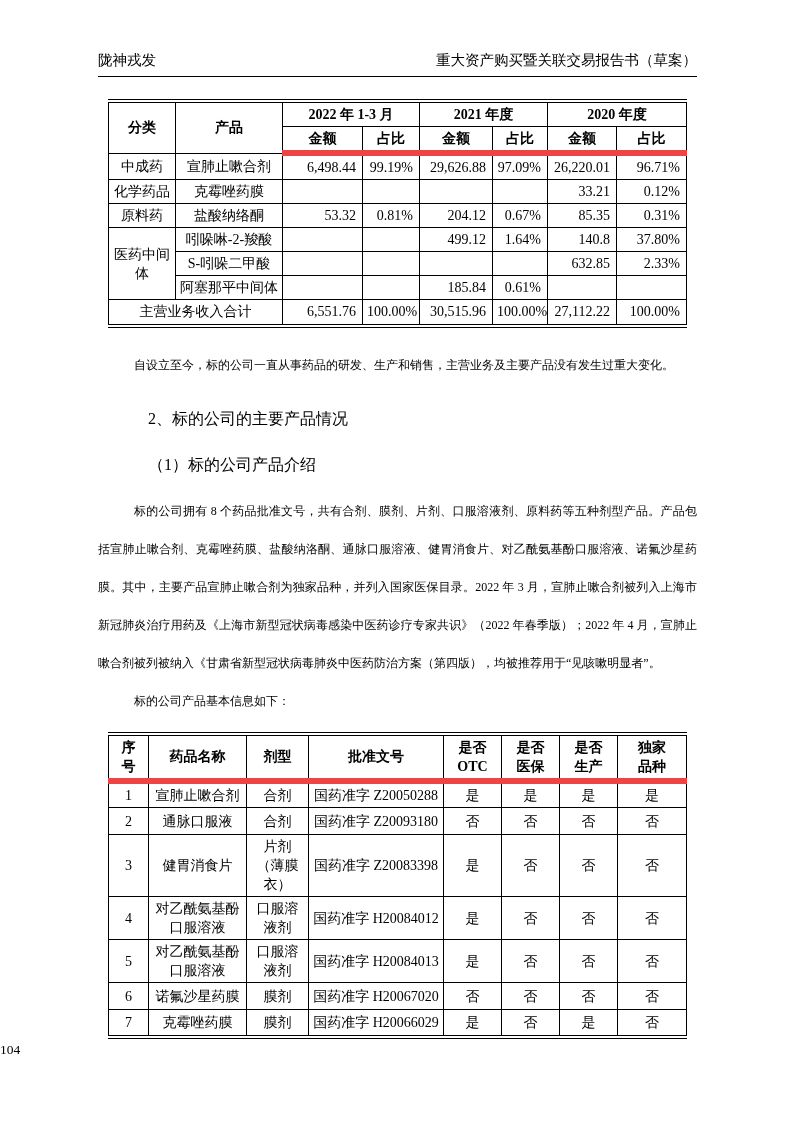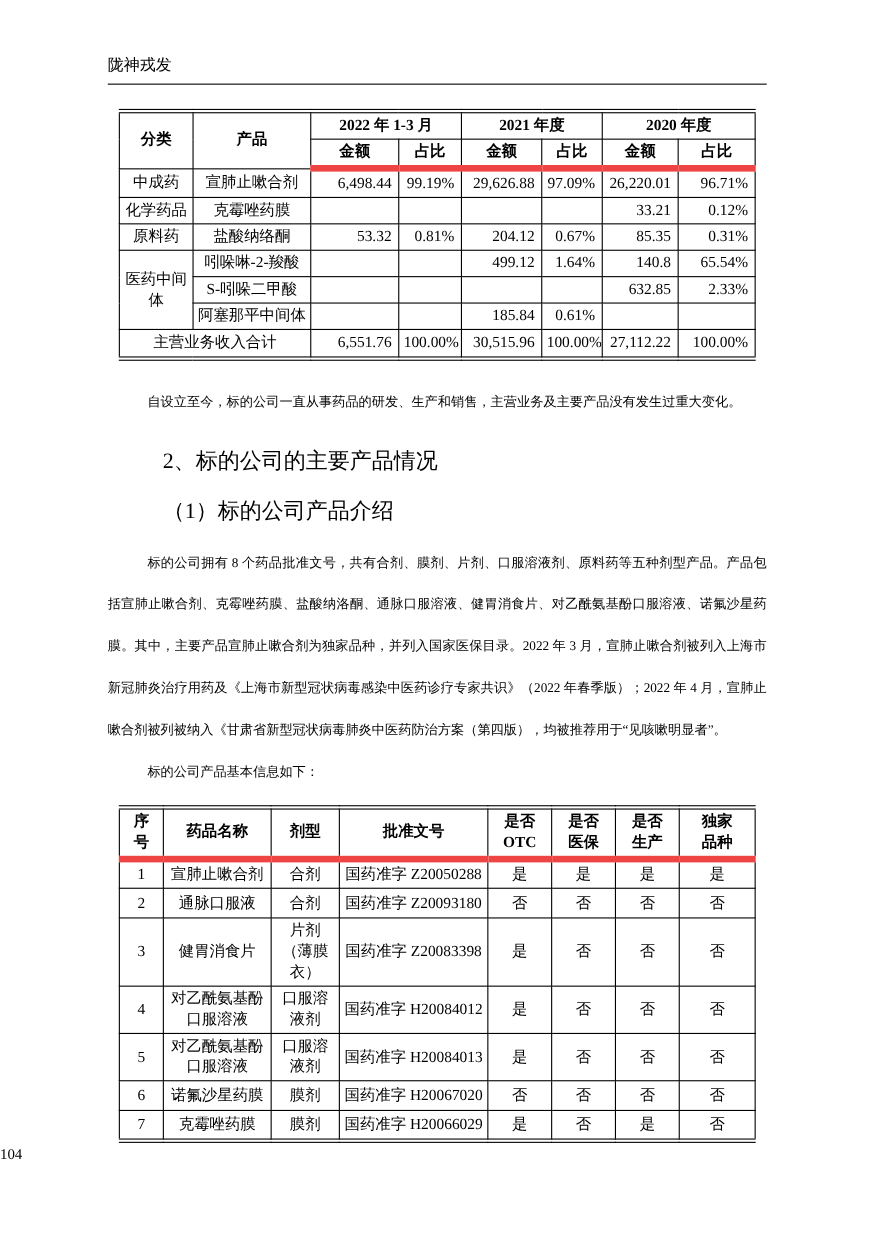--- a/index.html
+++ b/index.html
@@ -44,33 +44,34 @@
   .t1 td.num { text-align: right; padding-right: 6px; }
   .t1 tr.total td { font-weight: normal; height: 26px; }
   .t2 thead th { height: 46px; }
   .t2 tbody td { height: 27px; }
   
   .para {
     font-size: 12px; line-height: 38px;
     text-align: justify;
     text-indent: 36px;
   }
-  .hnum { font-size: 20px; line-height: 38px; text-indent: 50px; }
+  .hnum { font-size: 16px; line-height: 38px; text-indent: 50px; }
   .footer {
     position: absolute; left: 0; right: 0; bottom: 64px;
     text-align: left; font-size: 13.5px;
   }
 </style>
 </head>
 <body>
 
 <div class="page">
 
   <div class="pghead">
     <span>陇神戎发</span>
+    <span>重大资产购买暨关联交易报告书（草案）</span>
   </div>
 
   <table class="t t1" style="margin-top:22px">
     <colgroup>
       <col style="width:67px">
         <col style="width:107px">
       <col style="width:80px">
         <col style="width:57px">
       <col style="width:73px">
         <col style="width:55px">
@@ -126,21 +127,21 @@
         <td class="num">0.31%</td>
       </tr>
       <tr>
         <td rowspan="3">医药中间体</td>
         <td>吲哚啉-2-羧酸</td>
         <td class="num"></td>
         <td class="num"></td>
         <td class="num">499.12</td>
         <td class="num">1.64%</td>
         <td class="num">140.8</td>
-        <td class="num">65.54%</td>
+        <td class="num">37.80%</td>
       </tr>
       <tr>
         <td>S-吲哚二甲酸</td>
         <td class="num"></td>
         <td class="num"></td>
         <td class="num"></td>
         <td class="num"></td>
         <td class="num">632.85</td>
         <td class="num">2.33%</td>
       </tr>

